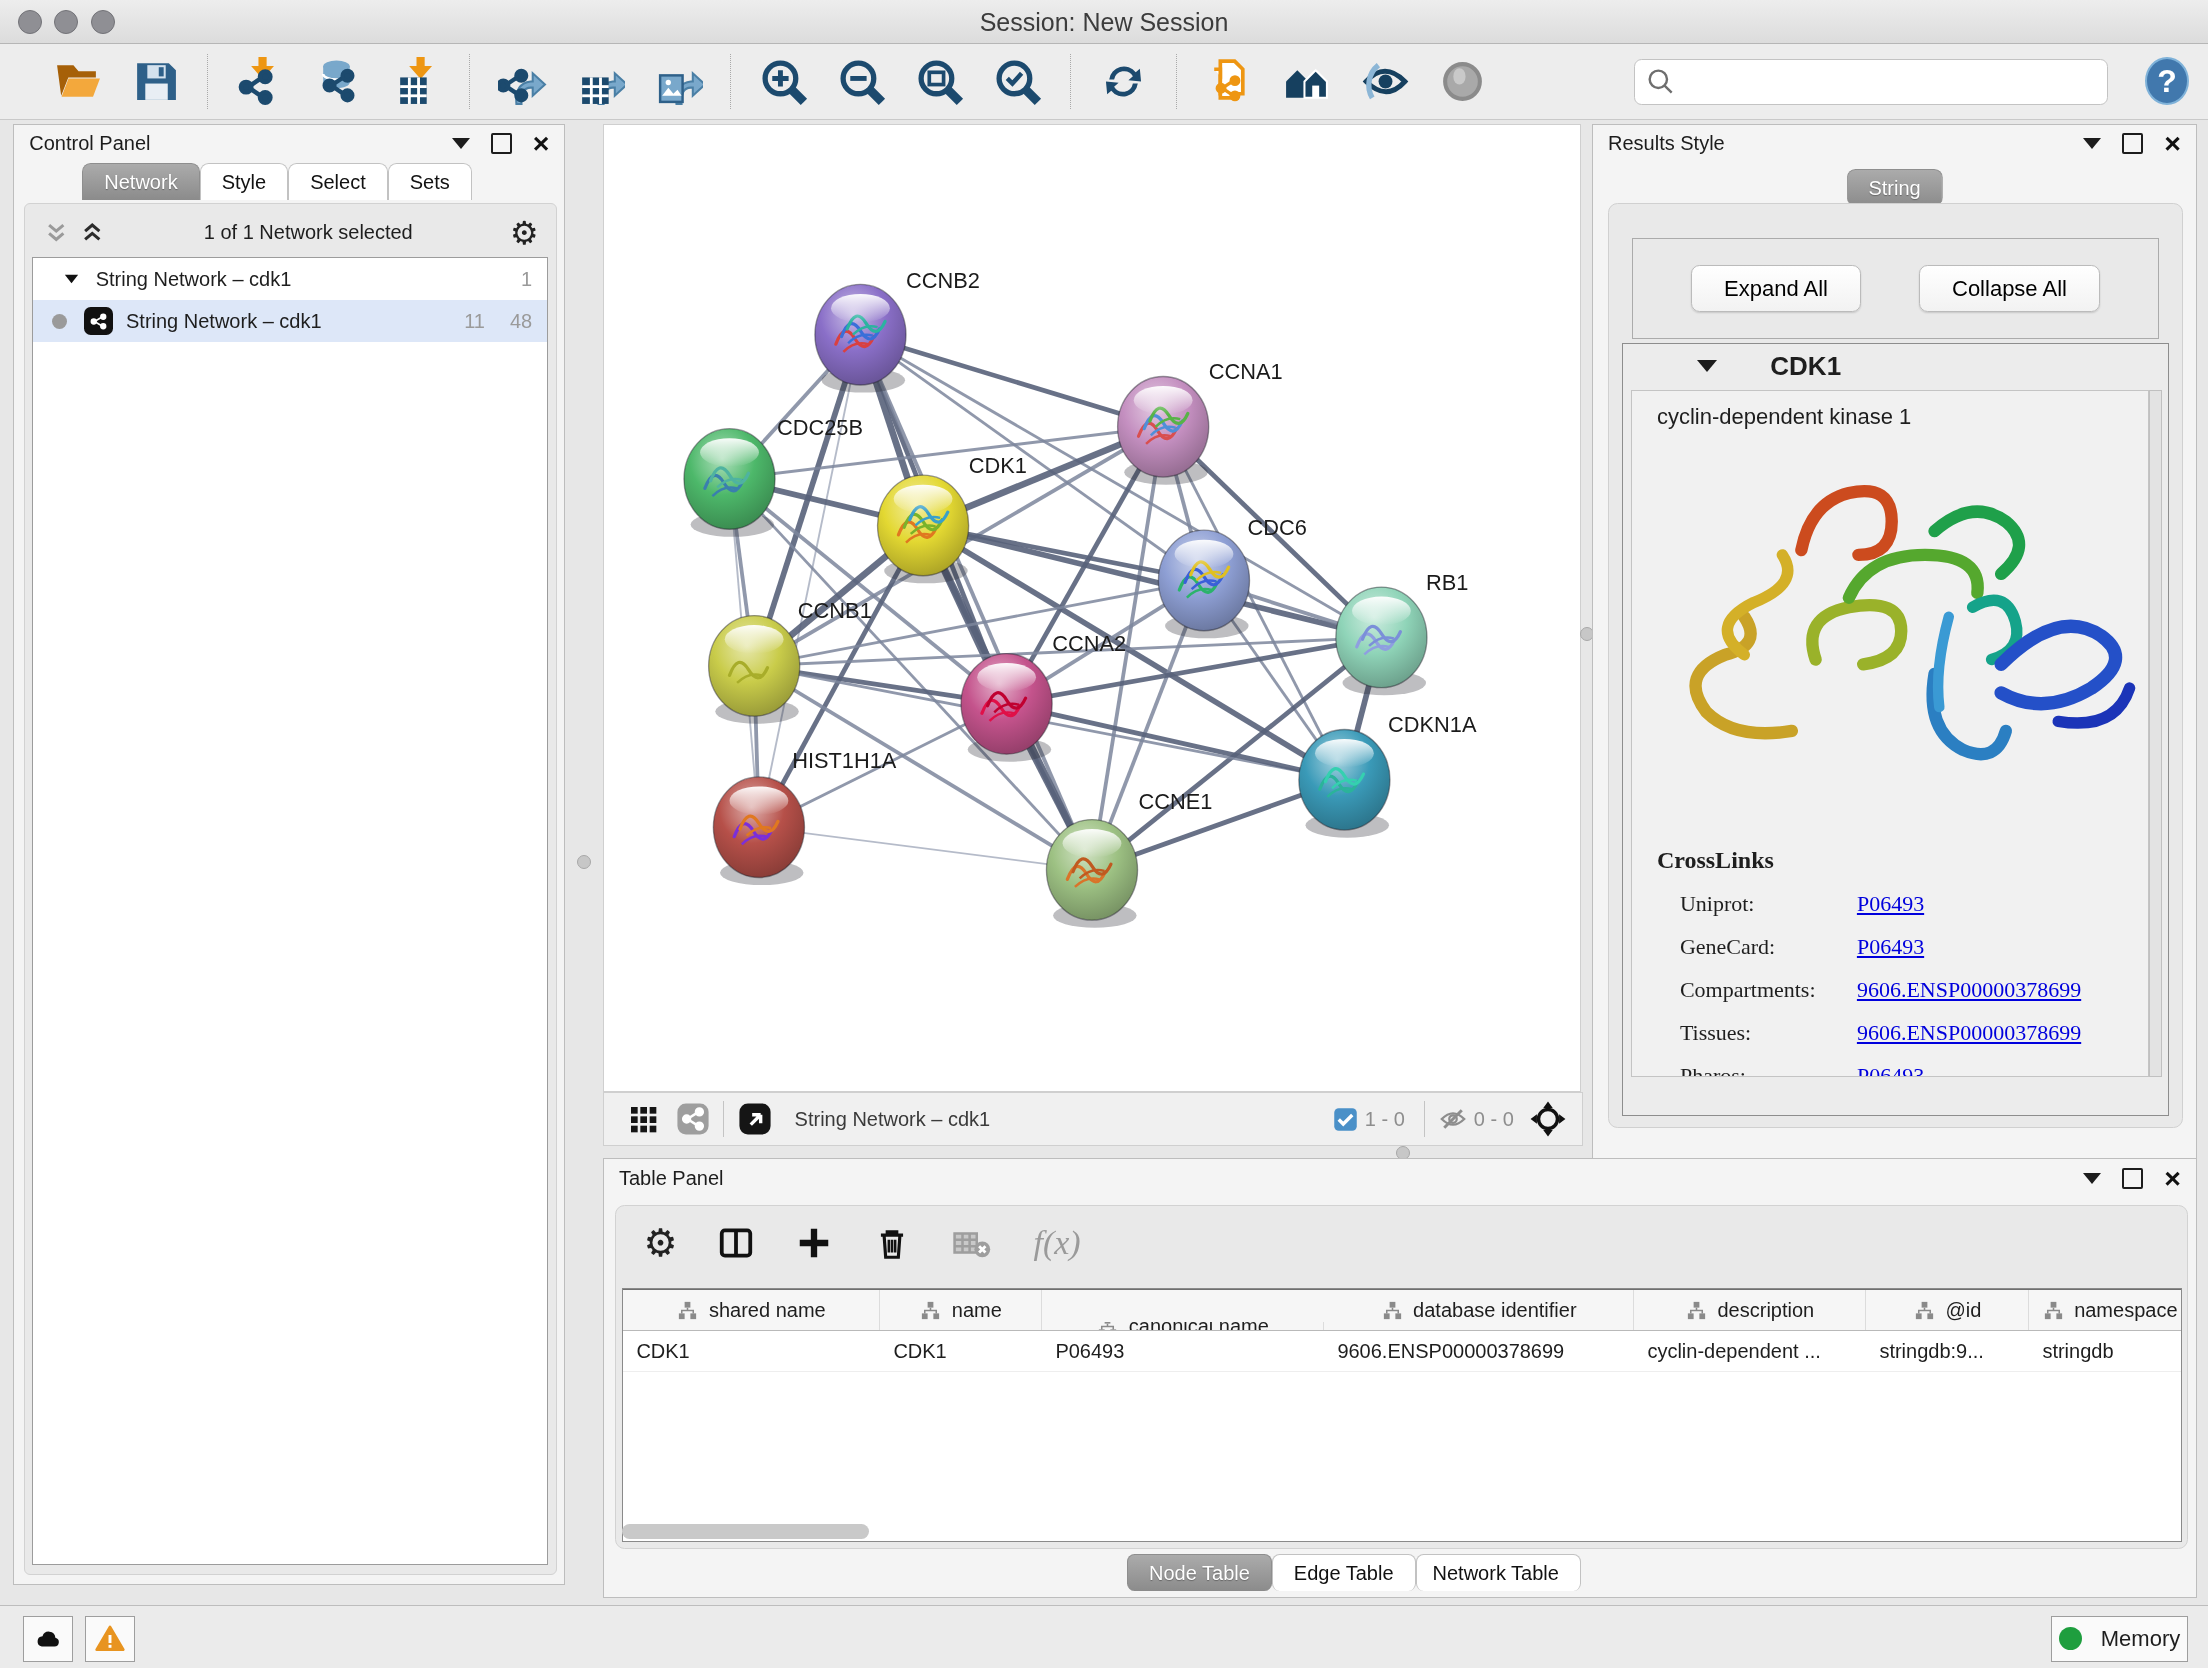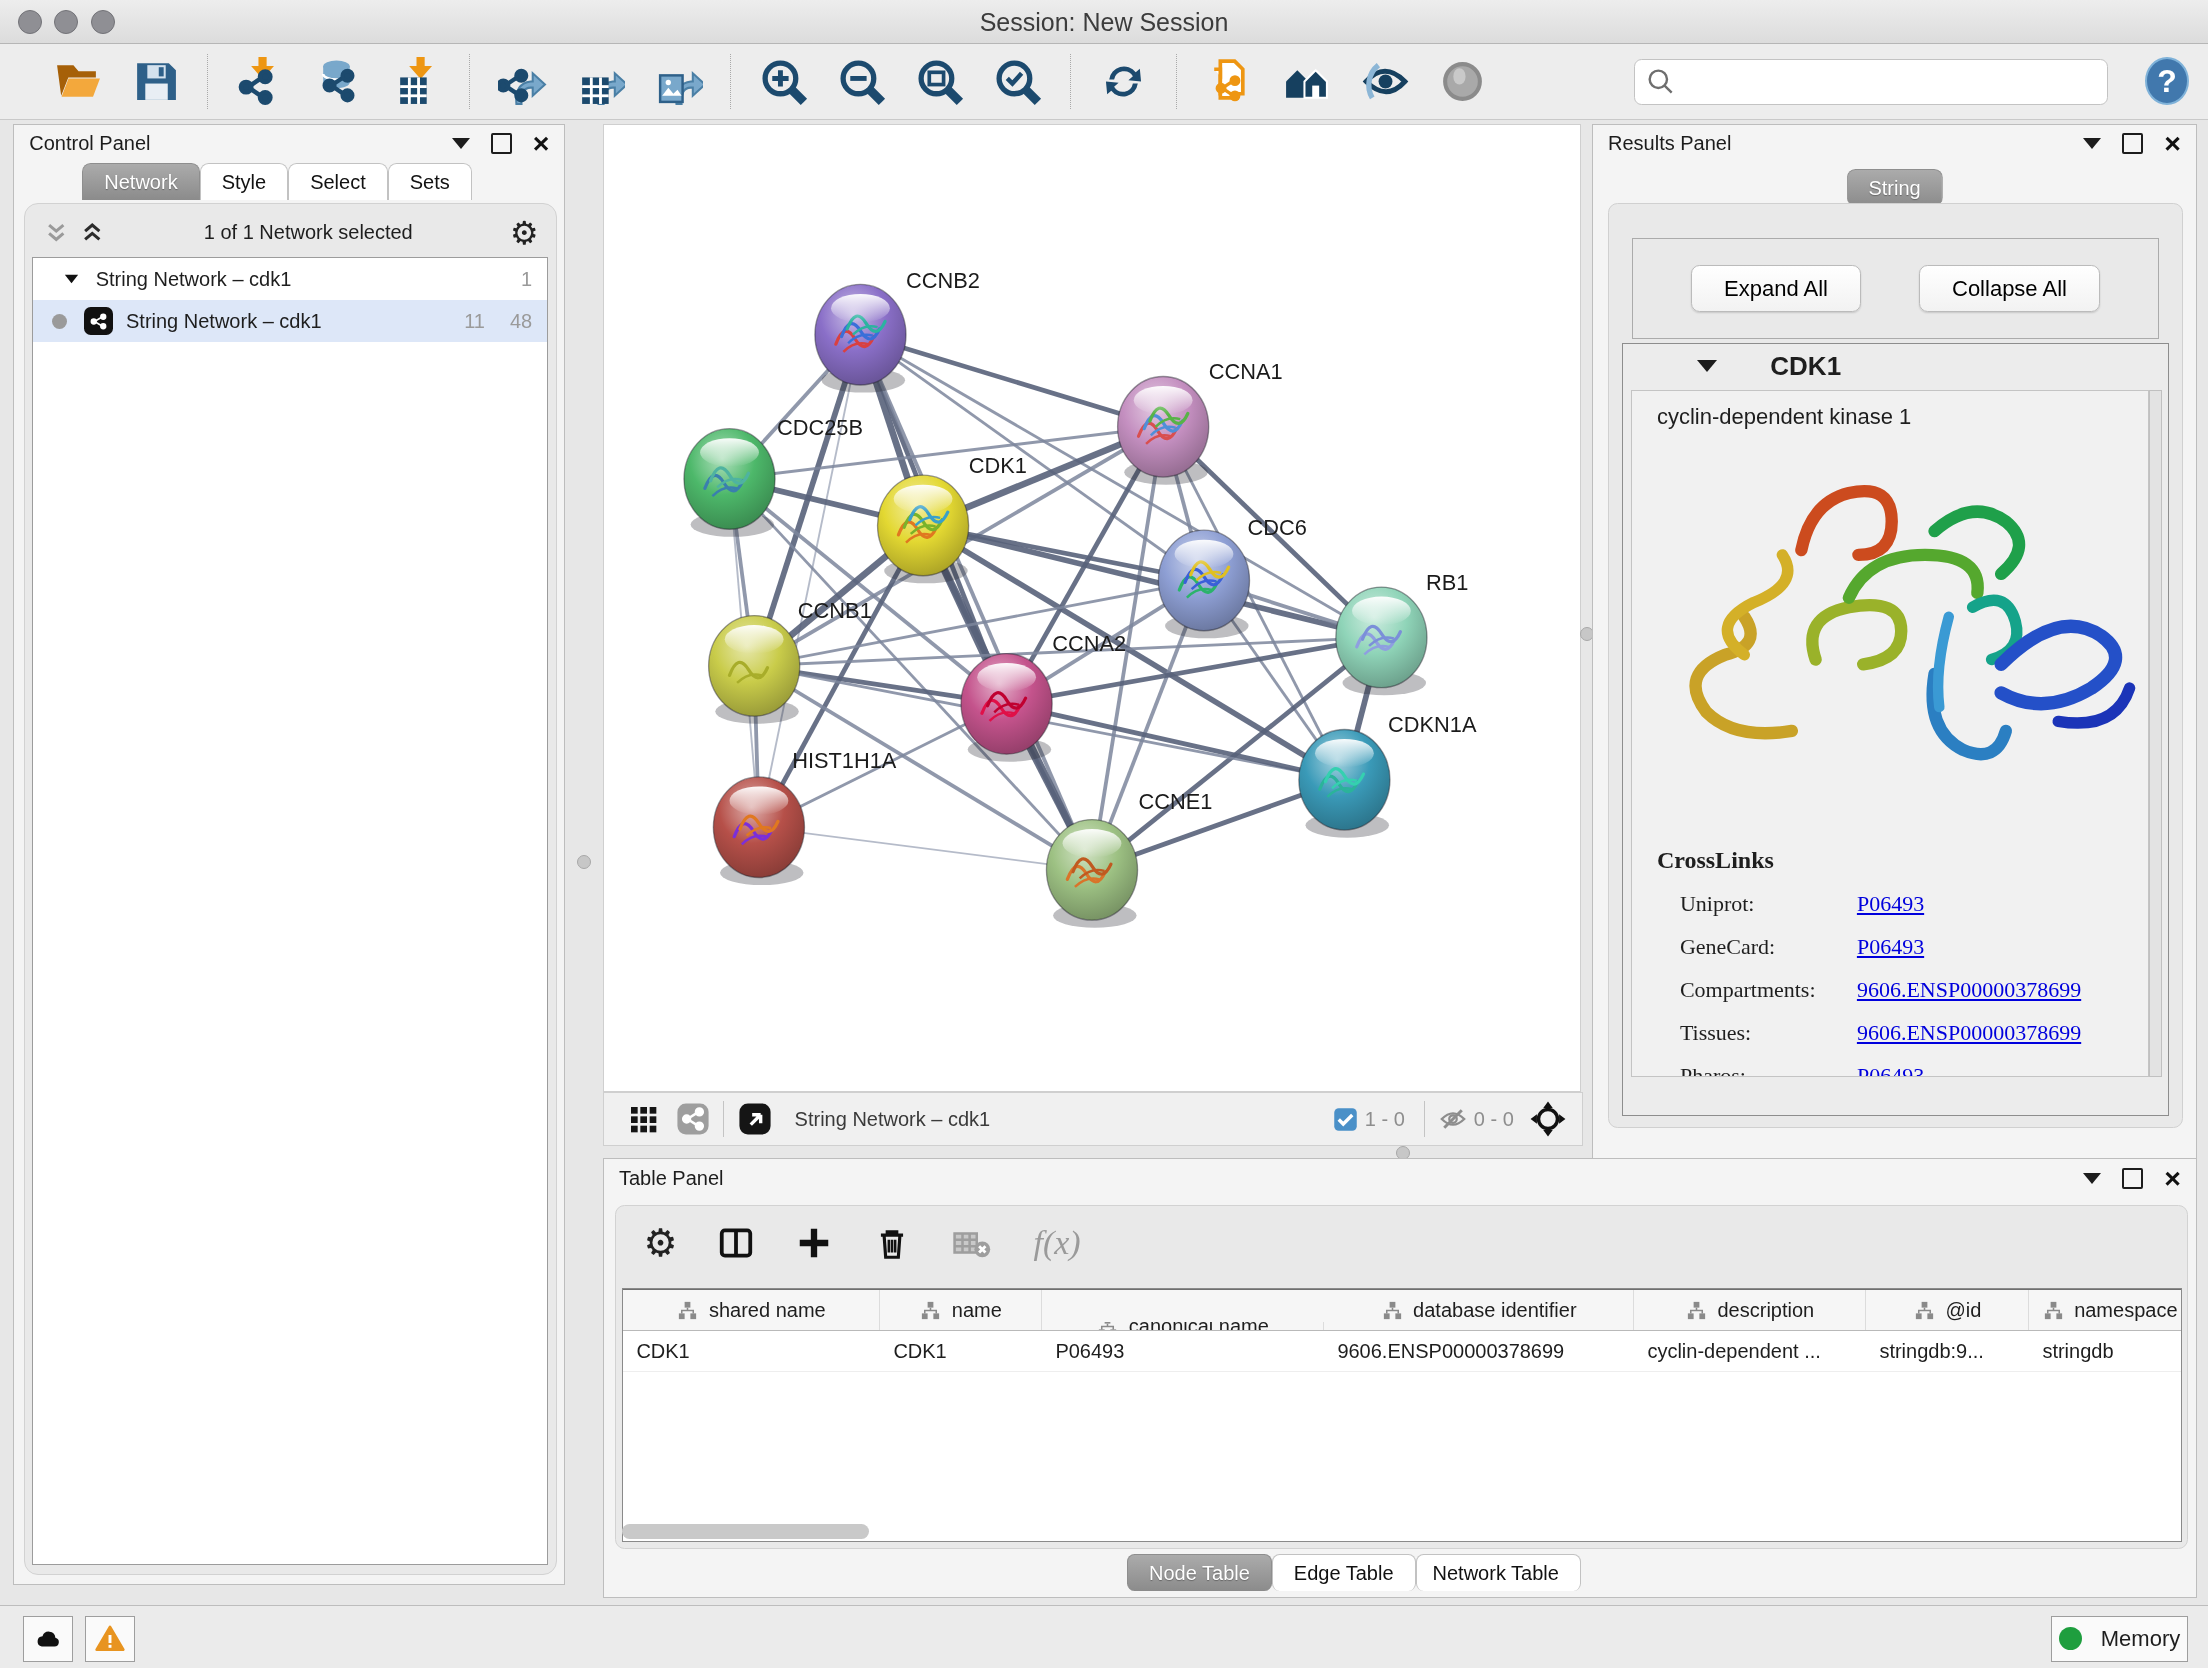--- a/index.html
+++ b/index.html
@@ -32,21 +32,21 @@
   .tab{display:inline-block;font-size:20px;padding:6.7px 21px;background:#fff;border:1px solid #c2c2c2;
     border-bottom:none;border-radius:8.6px 8.6px 0 0;color:#111;}
   .tab.sel{background:linear-gradient(#ababab,#8b8b8b);color:#fff;text-shadow:0 1px 1px #666;border-color:#8e8e8e;}
   
   #control{position:absolute;left:13.3px;top:124px;width:552px;height:1461px;background:#f4f4f4;
     border:1px solid #bdbdbd;box-sizing:border-box;}
   #control .head{position:absolute;left:0;top:0;width:100%;height:36px;display:flex;align-items:center;
     justify-content:space-between;padding:0 15px;box-sizing:border-box;gap:8px;}
   #ctabs{position:absolute;left:68px;top:38px;}
   #cbody{position:absolute;left:9.5px;top:78px;width:531px;height:1370px;background:#e9e9e9;
-    border-radius:14px;border:1px solid #d2d2d2;}
+    border-radius:6px;border:1px solid #d2d2d2;}
   #cbar{position:absolute;left:7.6px;top:7.6px;right:7.6px;height:42px;display:flex;align-items:center;}
   #cbar .lbl{flex:1;text-align:center;font-size:20px;}
   #ctree{position:absolute;left:7.6px;top:53px;right:7.6px;bottom:9.5px;background:#fff;border:1px solid #9c9c9c;}
   .trow{height:42px;display:flex;align-items:center;font-size:20px;}
   .trow .num{color:#9a9a9a;margin-left:auto;}
   .trow.sel{background:#dde7f8;}
   .sharebadge{width:28.5px;height:28.5px;border-radius:6.7px;background:#111;display:flex;align-items:center;justify-content:center;}
   
   #canvas{position:absolute;left:603px;top:124px;width:978px;height:968px;background:#fff;border:1px solid #cfcfcf;box-sizing:border-box;}
   #netfoot{position:absolute;left:603px;top:1092px;width:978px;height:52px;background:#f0f0f0;
@@ -633,21 +633,21 @@
       </svg>
     <span class="cnt">0 - 0</span>
     <svg width="38" height="38" viewBox="0 0 24 24" style="margin:0 15px 0 9.5px">
       <circle cx="12" cy="12" r="6" fill="none" stroke="#111" stroke-width="2.2"></circle>
       <path d="M12 1l-3 4h6zM12 23l-3-4h6zM1 12l4-3v6zM23 12l-4-3v6z" fill="#111"></path>
       </svg>
   </div>
 
   <div id="results">
     <div class="head">
-      <span class="panel-title">Results Panel</span>
+      <span class="panel-title">Results Style</span>
       <span class="pctl">
         <span class="tri"></span>
         <span class="sq"></span>
         <span class="xx">×</span>
       </span>
     </div>
     <span id="rtab" class="tab sel">String</span>
     <div id="rbody">
       <div id="rbtns">
         <button class="rbtn">Expand All</button>

